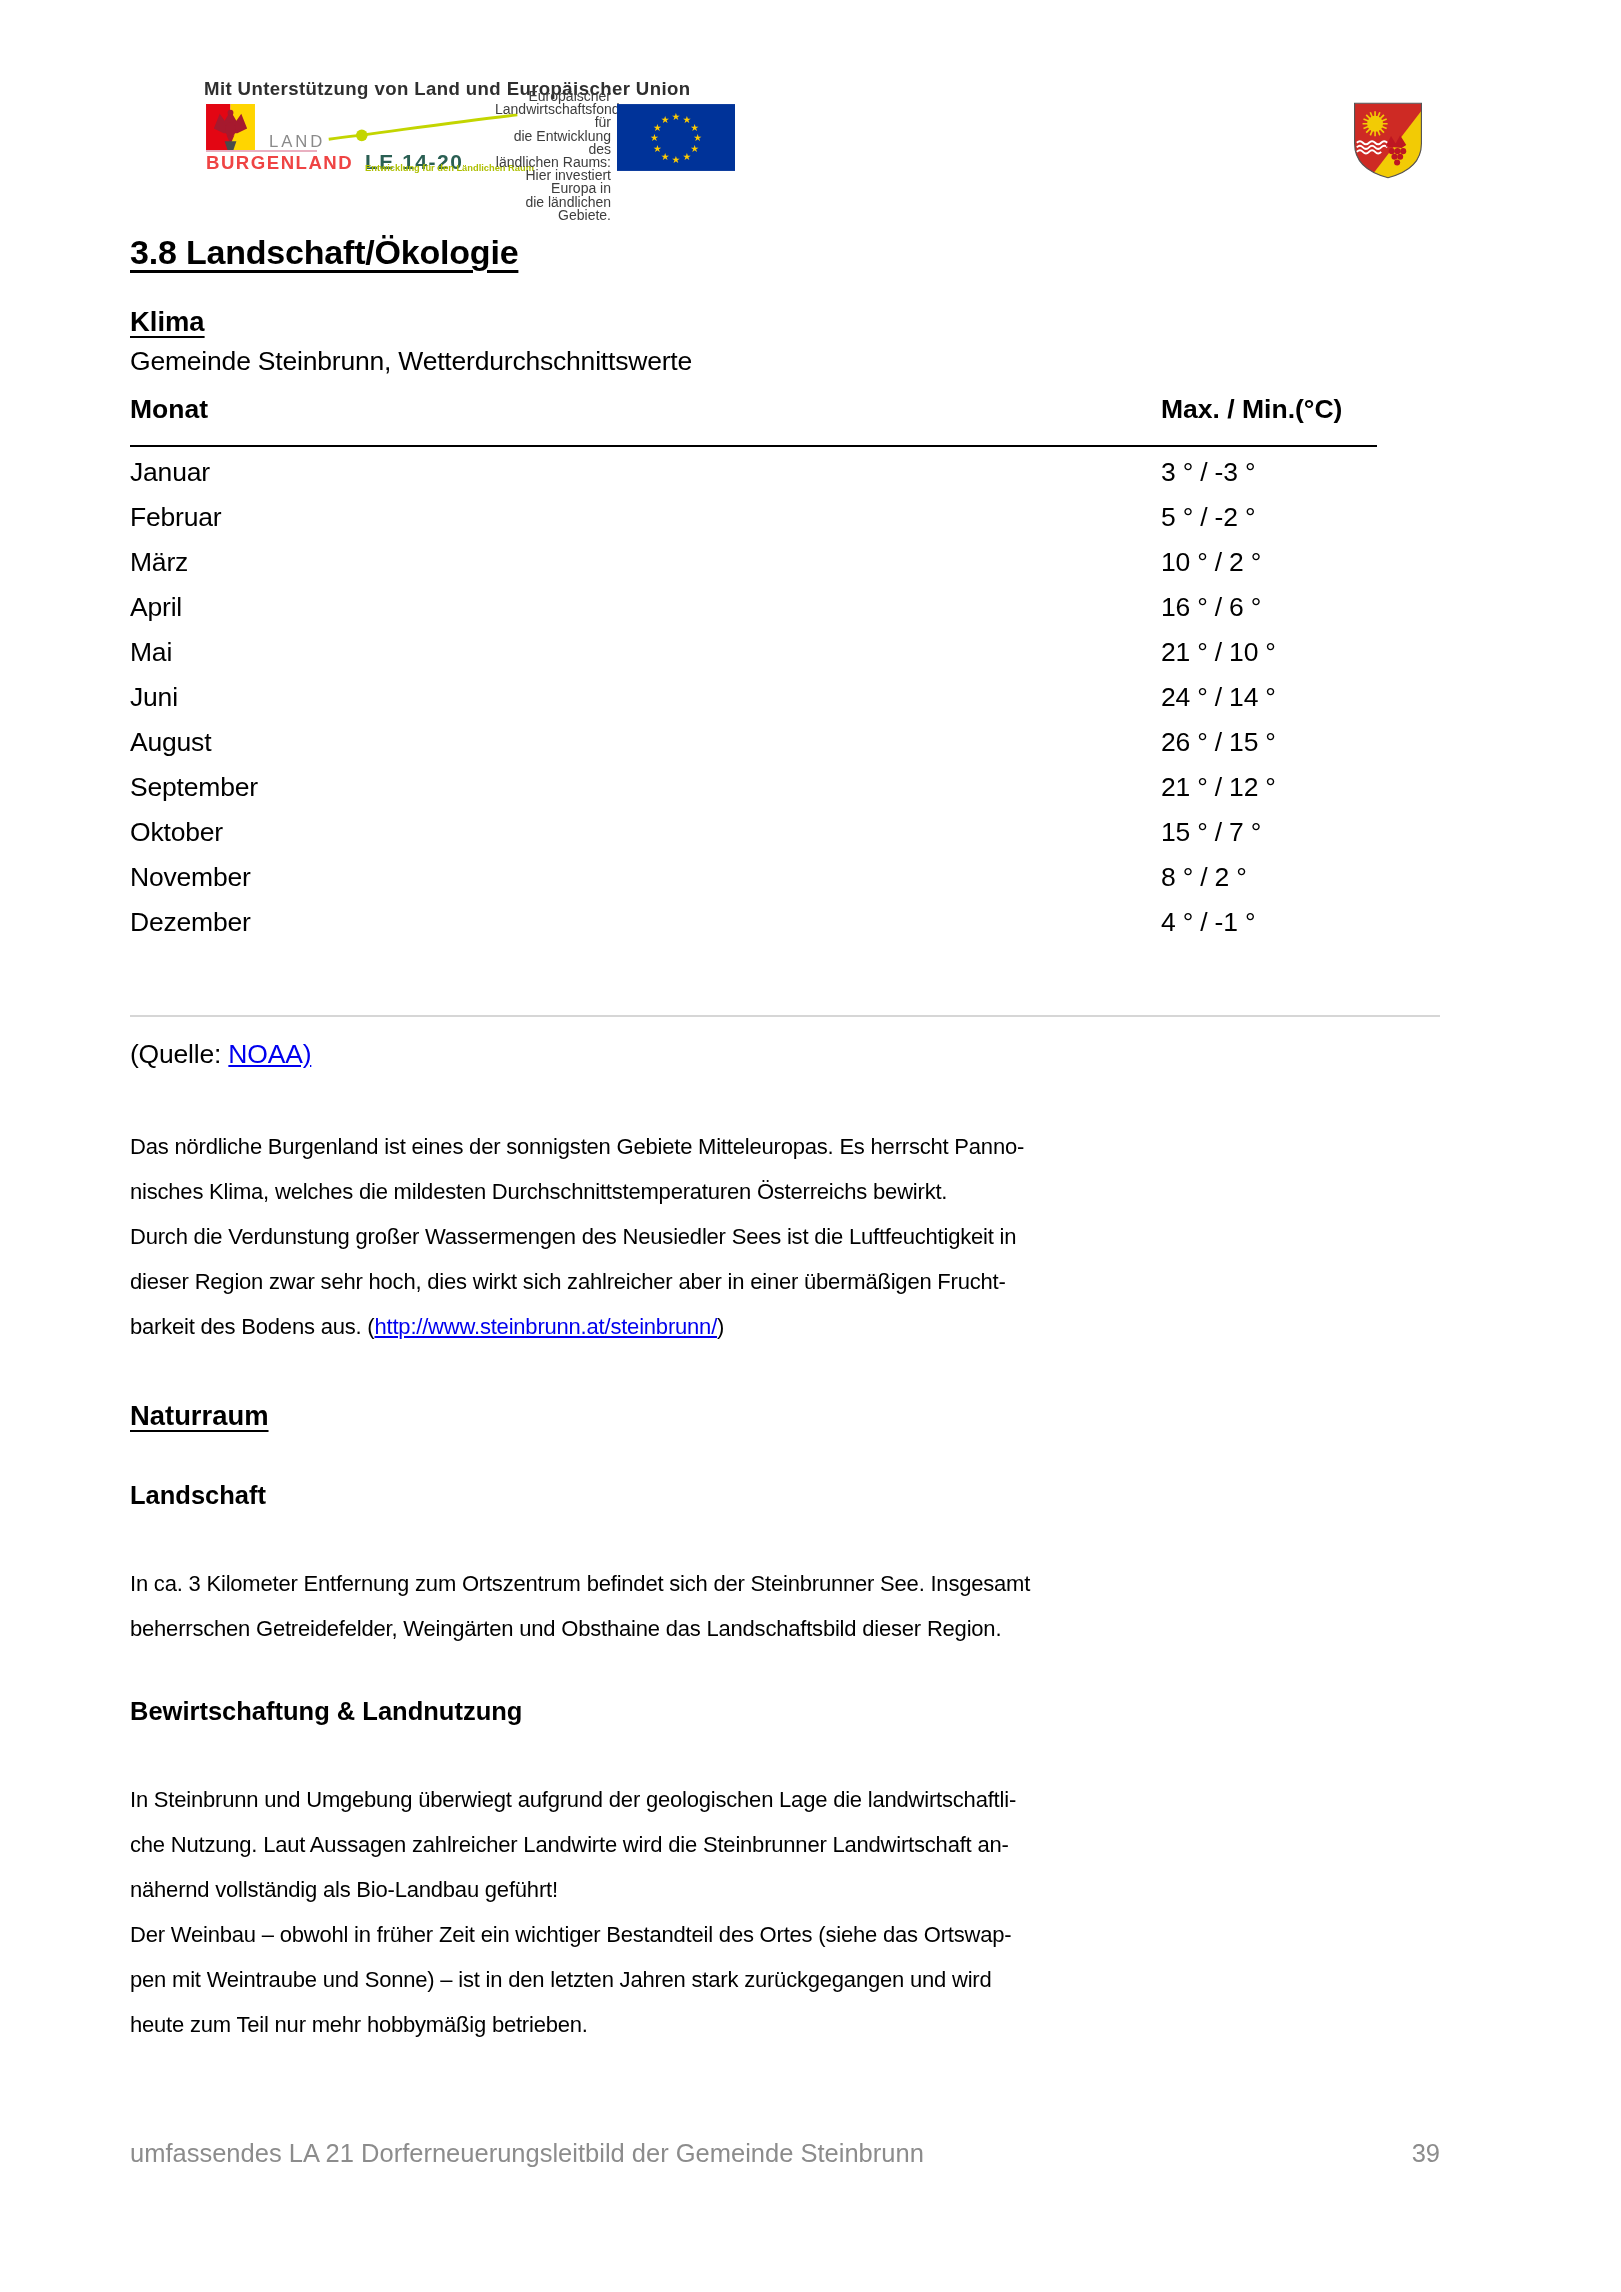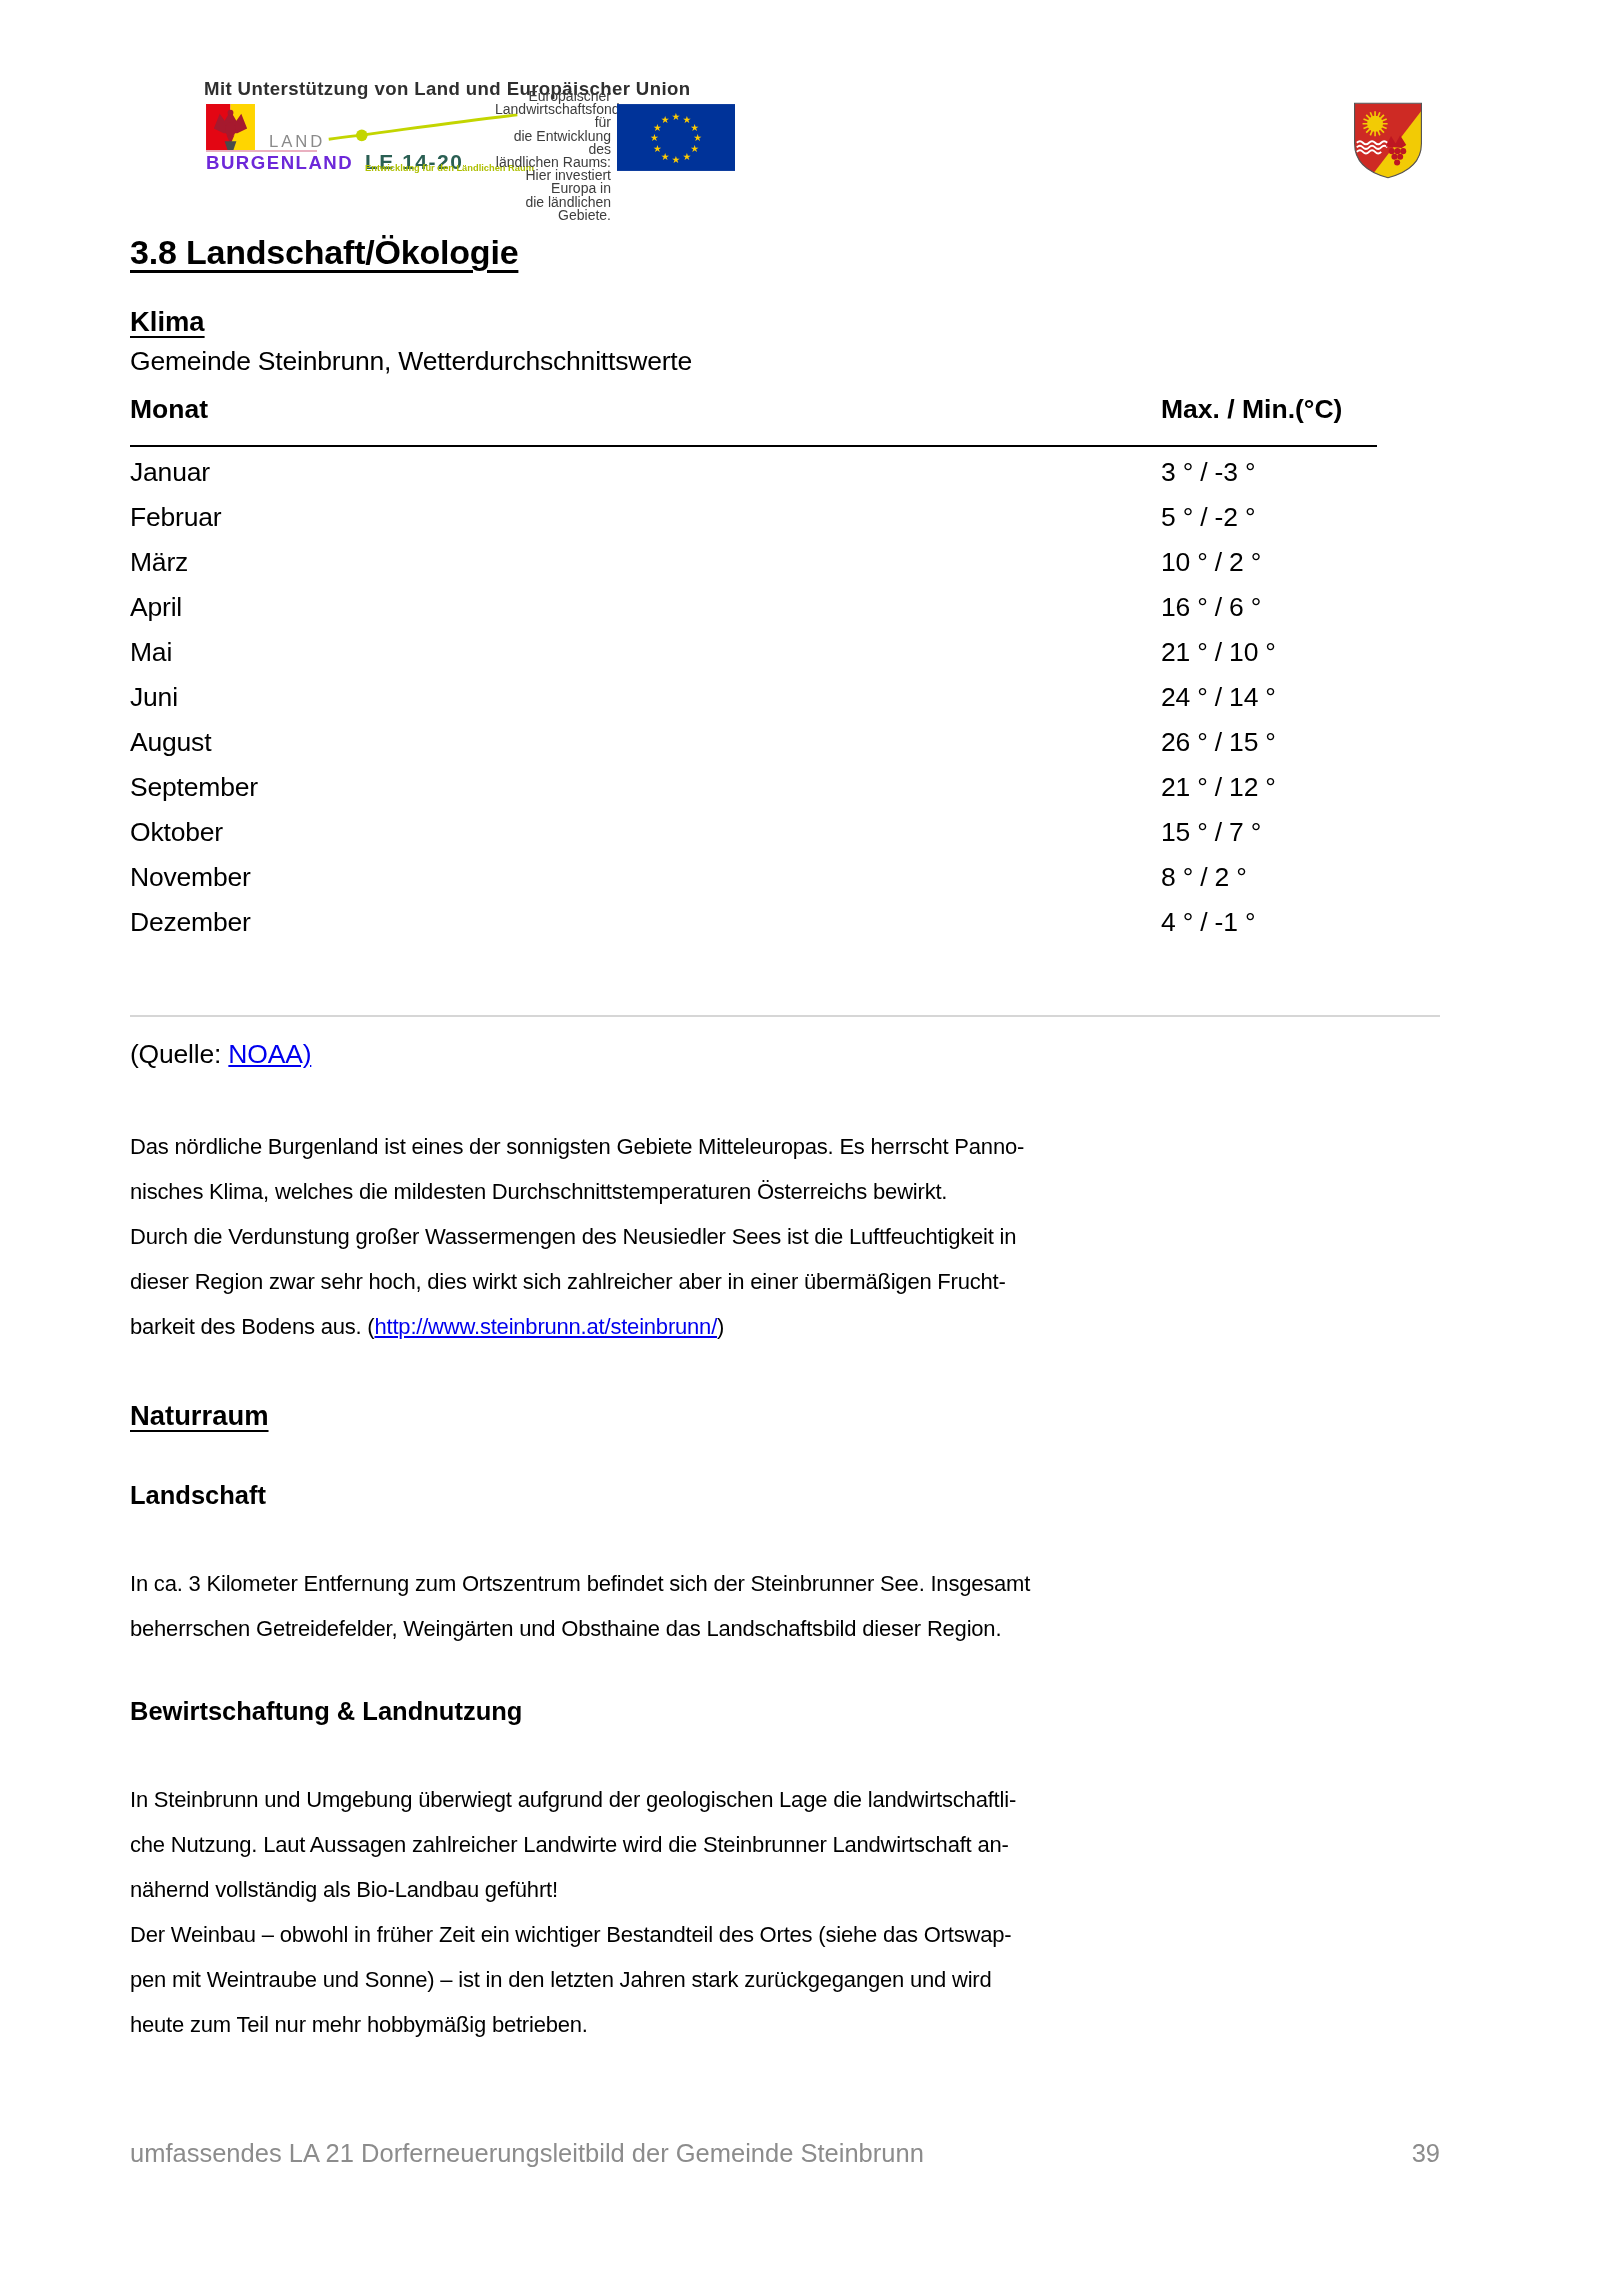--- a/index.html
+++ b/index.html
@@ -7,21 +7,21 @@
     width:1621px;height:2293px;position:relative;background:#ffffff;
     font-family:"Liberation Sans",sans-serif;color:#000;overflow:hidden;
   }
   .abs{position:absolute;}
   
   .support{left:204px;top:78px;font-size:18.6px;font-weight:700;color:#2f2f2f;letter-spacing:0.4px;}
   .bgl{left:204px;top:102px;width:167px;height:74px;}
   .bgl-flag{position:absolute;left:2px;top:2px;}
   .bgl-land{position:absolute;left:65px;top:30px;font-size:16.7px;color:#8a8a8a;letter-spacing:2.9px;}
   .bgl-rule{position:absolute;left:2px;top:48px;width:111px;height:2px;background:#e9b0c0;}
-  .bgl-burg{position:absolute;left:2px;top:50px;font-size:18.6px;font-weight:600;color:#6d28d9;letter-spacing:1.5px;}
+  .bgl-burg{position:absolute;left:2px;top:50px;font-size:18.6px;font-weight:600;color:#ef4444;letter-spacing:1.5px;}
   .le{left:326px;top:106px;width:196px;height:69px;}
   .le-curve{position:absolute;left:0;top:5.9px;}
   .le-title{position:absolute;left:39px;top:44px;font-size:21px;font-weight:700;color:#2a5f53;letter-spacing:1.5px;}
   .le-tag{position:absolute;left:39px;top:57px;font-size:9.3px;font-weight:700;color:#aebf00;white-space:nowrap;}
   .eu-text{left:495px;top:90px;width:116px;text-align:right;font-size:14px;line-height:13.2px;color:#3d3d3d;}
   .eu-flag{left:617px;top:104px;}
   .coat{left:1350px;top:101px;}
   
   .doc-title{left:130px;top:233px;font-size:34px;font-weight:700;text-decoration:underline;text-decoration-thickness:2.9px;text-underline-offset:5.9px;letter-spacing:-0.2px;}
   .h-klima{left:130px;top:306px;font-size:27.4px;font-weight:700;text-decoration:underline;text-decoration-thickness:2px;text-underline-offset:4.9px;}

